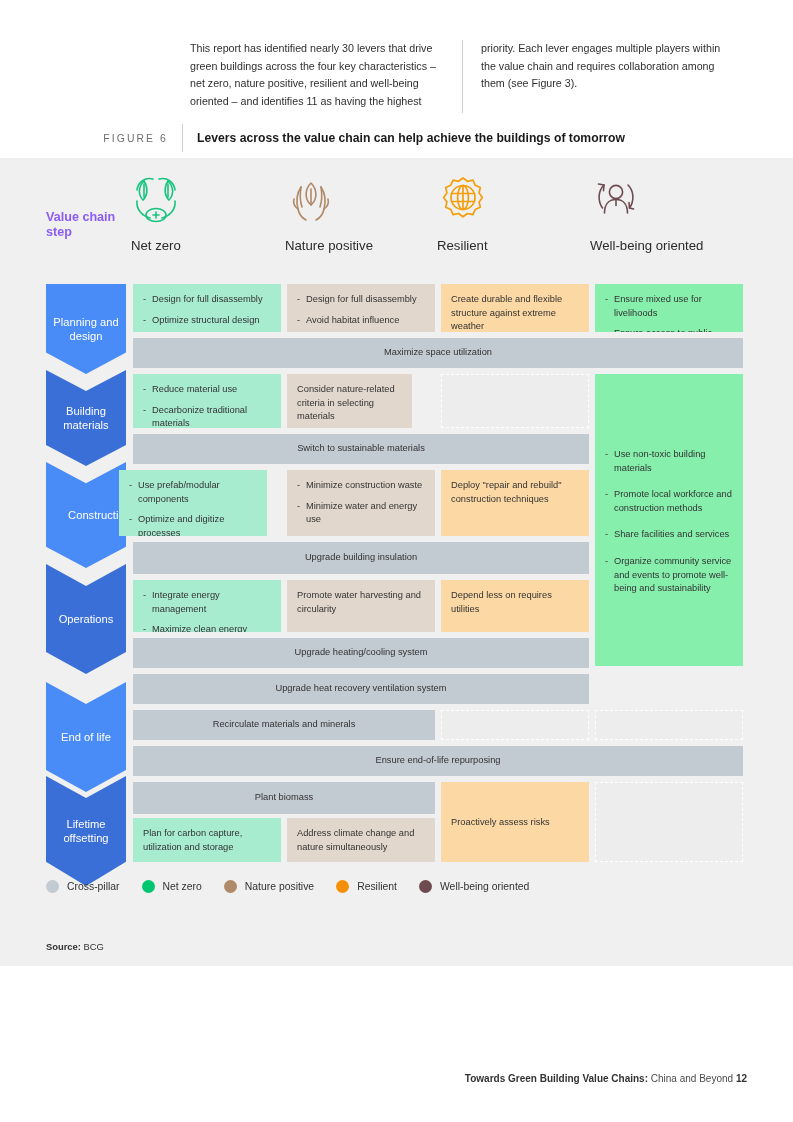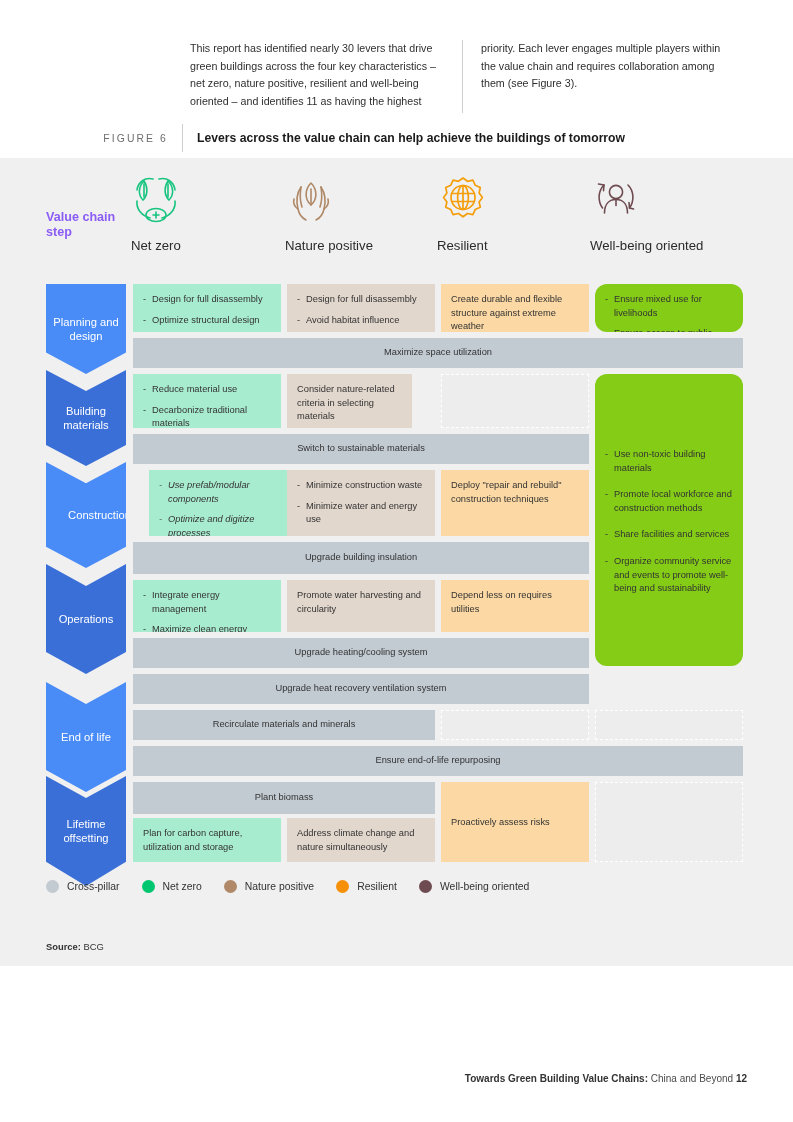--- a/index.html
+++ b/index.html
@@ -74,21 +74,21 @@
   }
   .cell.mid-left { display: flex; align-items: center; }
   .cell ul { list-style: none; }
   .cell li { position: relative; padding-left: 9px; margin-bottom: 7px; }
   .cell li:last-child { margin-bottom: 0; }
   .cell li:before { content: "-"; position: absolute; left: 0; top: 0; }
 
   .c-green  { background: #a8ecd0; }
   .c-beige  { background: #e2d7cd; }
   .c-orange { background: #fcd9a4; }
-  .c-mauve  { background: #84cc16; border-radius: 12px; }
+  .c-mauve  { background: #86efac; }
   .c-grey   { background: #c2cad2; }
   .c-empty  { background: #ededed; border: 1.4px dashed #ffffff; }
 
   
   .legend {
     position: absolute; left: 46px; top: 722px; display: flex; align-items: center; gap: 0;
   }
   .lg-item { display: flex; align-items: center; margin-right: 22px; }
   .lg-dot { width: 13px; height: 13px; border-radius: 50%; margin-right: 8px; }
   .lg-txt { font-size: 10.4px; color: #333333; white-space: nowrap; }
@@ -249,21 +249,21 @@
 
     <div class="cell c-mauve" style="left:595px; top:216px; width:148px; height:292px; padding-top:74px;">
       <ul>
         <li style="margin-bottom:13px;">Use non-toxic building materials</li>
         <li style="margin-bottom:13px;">Promote local workforce and construction methods</li>
         <li style="margin-bottom:13px;">Share facilities and services</li>
         <li>Organize community service and events to promote well-being and sustainability</li>
       </ul>
     </div>
 
-    <div class="cell c-green" style="left:149px; top:312px; width:148px; height:66px;font-style:italic;">
+    <div class="cell c-green" style="left:119px; top:312px; width:148px; height:66px;">
       <ul>
         <li>Use prefab/modular components</li>
         <li>Optimize and digitize processes</li>
       </ul>
     </div>
     <div class="cell c-beige" style="left:287px; top:312px; width:148px; height:66px;">
       <ul>
         <li>Minimize construction waste</li>
         <li>Minimize water and energy use</li>
       </ul>

